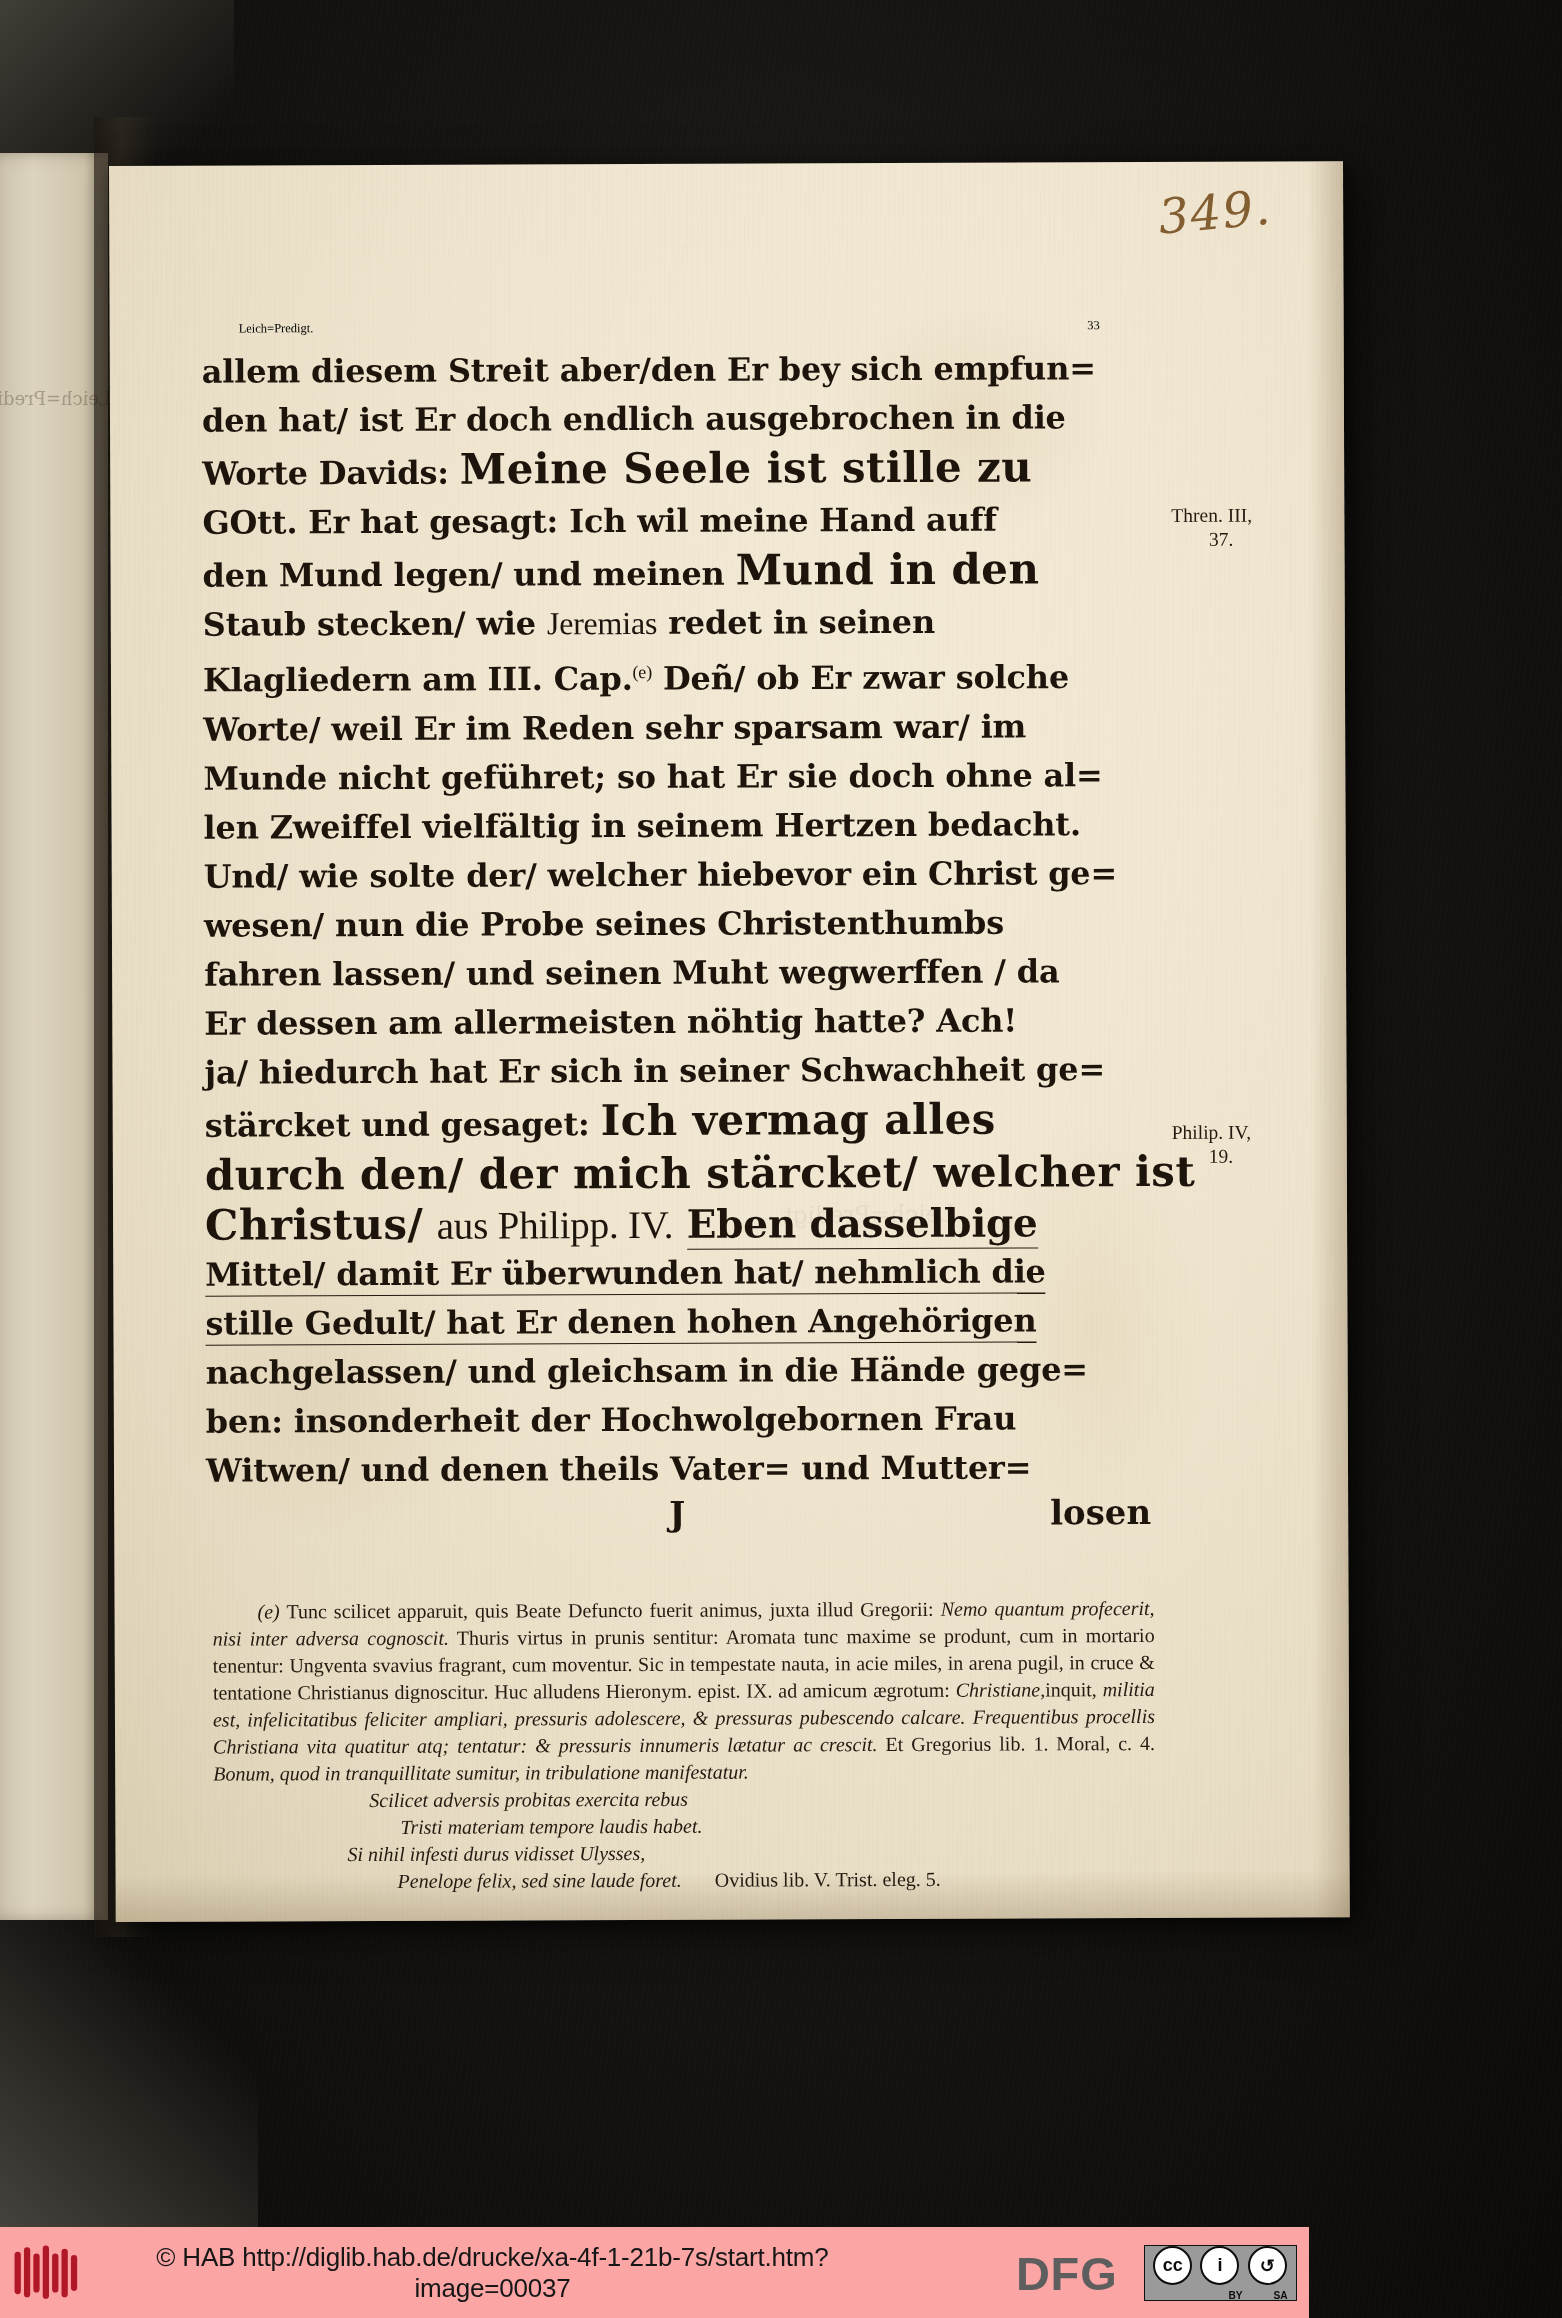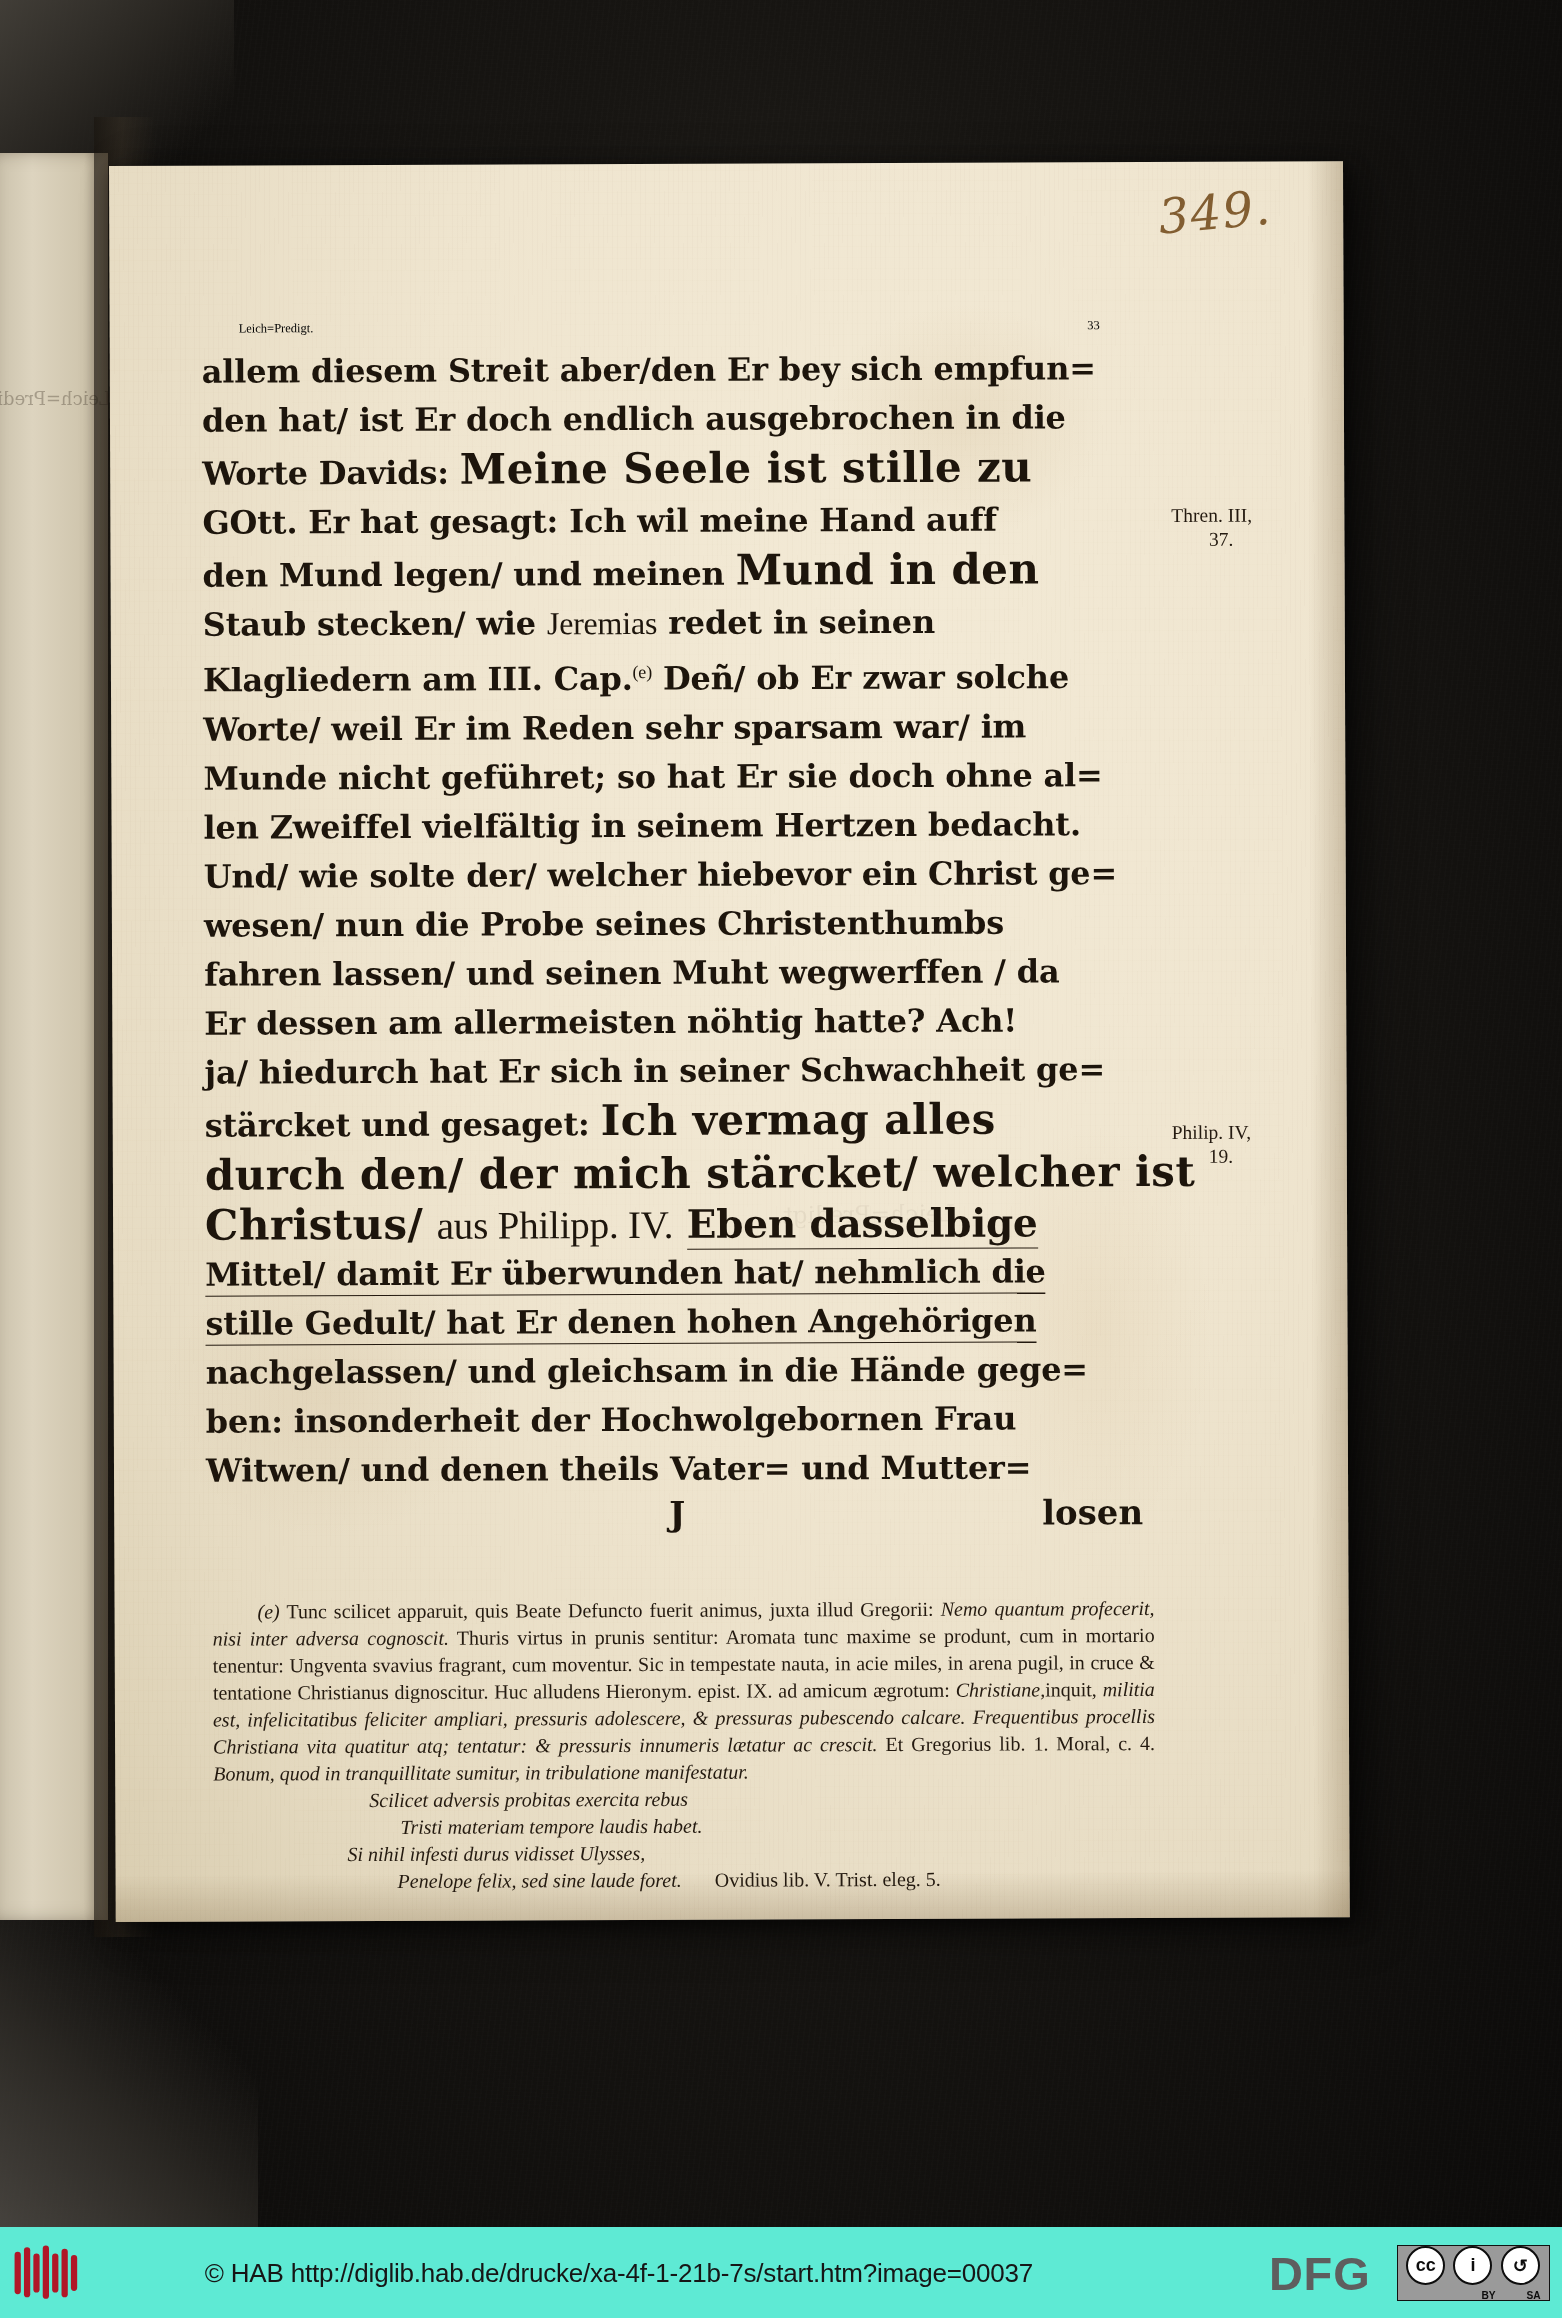--- a/index.html
+++ b/index.html
@@ -207,21 +207,21 @@
   
   .catchline {
     position: relative;
     height: 48px;
     font-family: "DejaVu Serif", serif;
     font-weight: 700;
     font-size: 34px;
     color: #1d150c;
   }
   .catch-mid { position: absolute; left: 49%; top: 0; }
-  .catch-right { position: absolute; right: 8px; top: 0; }
+  .catch-right { position: absolute; right: 0; top: 0; }
 
   
   .margin-note {
     position: absolute;
     font-family: "Liberation Serif", serif;
     font-size: 19.5px;
     line-height: 24px;
     color: #241a10;
     text-align: center;
     white-space: nowrap;
@@ -251,22 +251,22 @@
   .fn-verse.v1 { padding-left: 156px; }
   .fn-verse.v2 { padding-left: 187px; }
   .fn-verse.v3 { padding-left: 134px; }
   .fn-verse.v4 { padding-left: 184px; }
   .fn-verse .src { font-style: normal; padding-left: 28px; }
 
   
   .footer-bar {
     position: absolute;
     left: 0; bottom: 0;
-    width: 1562px; height: 92px;
-    background: #5eead4;
+    width: 1309px; height: 92px;
+    background: #fca5a5;
     display: flex;
     align-items: center;
   }
   .hab-logo {
     width: 75px; height: 61px;
     margin-left: 11px;
     display: flex;
     align-items: center;
     justify-content: center;
     flex: 0 0 auto;

